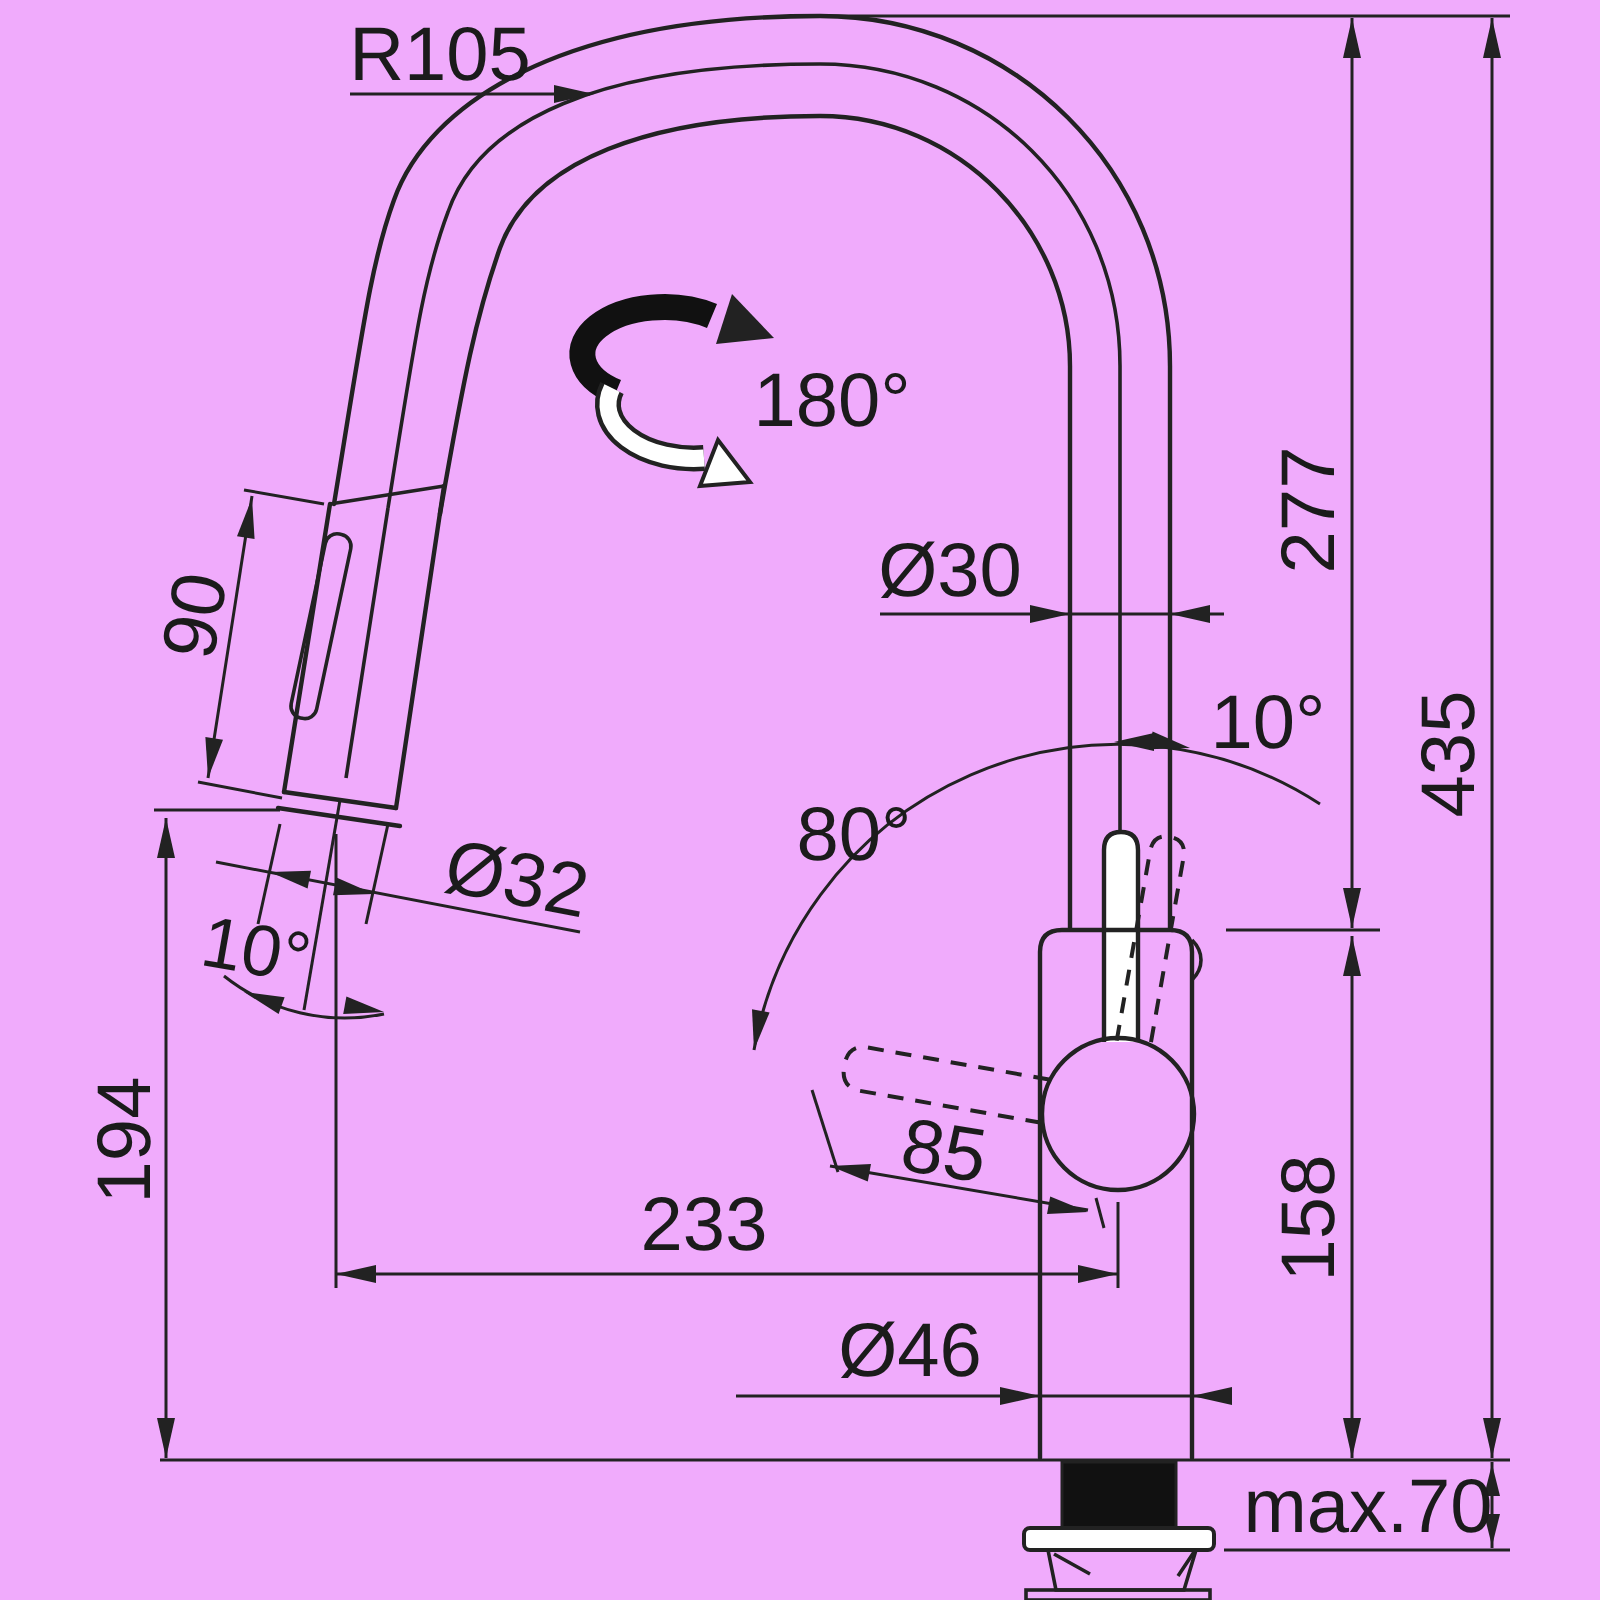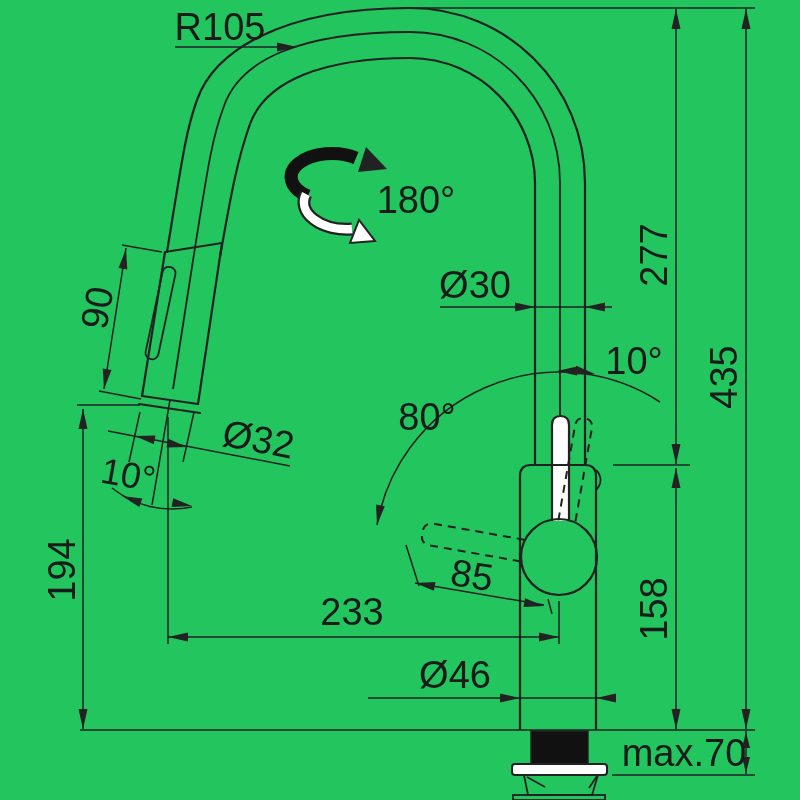--- a/index.html
+++ b/index.html
@@ -1,16 +1,16 @@
 <!DOCTYPE html>
 <html><head>
 <meta charset="utf-8">
 <style>
   html,body{margin:0;padding:0;background:#fff;}
-  .stage{position:relative;width:800px;height:800px;background:#22c55e;overflow:hidden;
+  .stage{position:relative;width:800px;height:800px;background:#f0abfc;overflow:hidden;
          font-family:"Liberation Sans", sans-serif;}
   svg{display:block;}
   .part{fill:none;stroke:#222;stroke-width:2.2;stroke-linecap:round;stroke-linejoin:round;}
   .part-thin{fill:none;stroke:#222;stroke-width:1.8;}
   .dashed{fill:none;stroke:#222;stroke-width:2;stroke-dasharray:8 6;stroke-linecap:butt;}
   .dim{fill:none;stroke:#222;stroke-width:1.5;}
   .arrow{fill:#222;stroke:none;}
   .lbl{fill:#1b1b1b;font-size:38px;font-family:"Liberation Sans", sans-serif;}
   .lbl-s{fill:#1b1b1b;font-size:36px;font-family:"Liberation Sans", sans-serif;}
   .blackfill{fill:#111;stroke:#222;stroke-width:1.5;}

